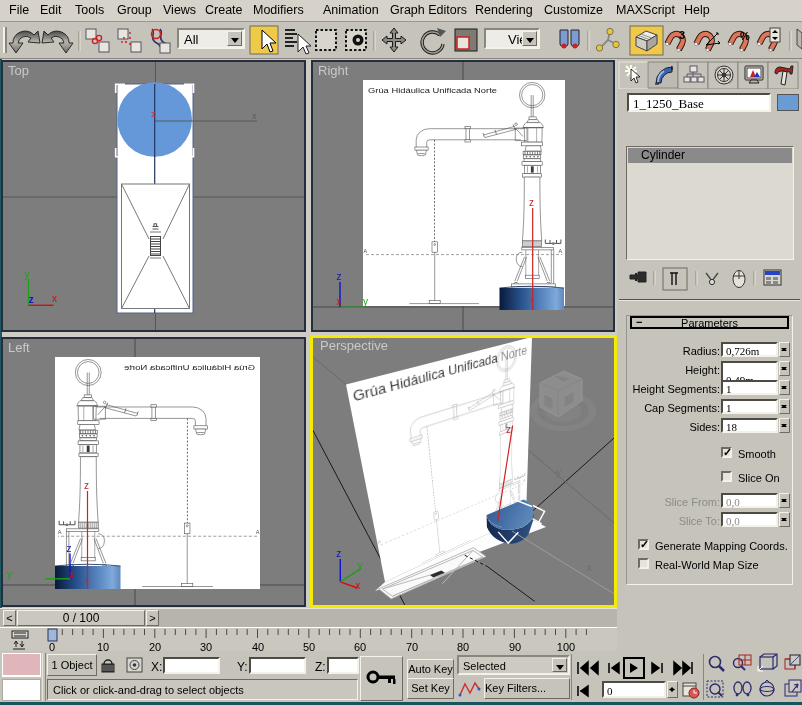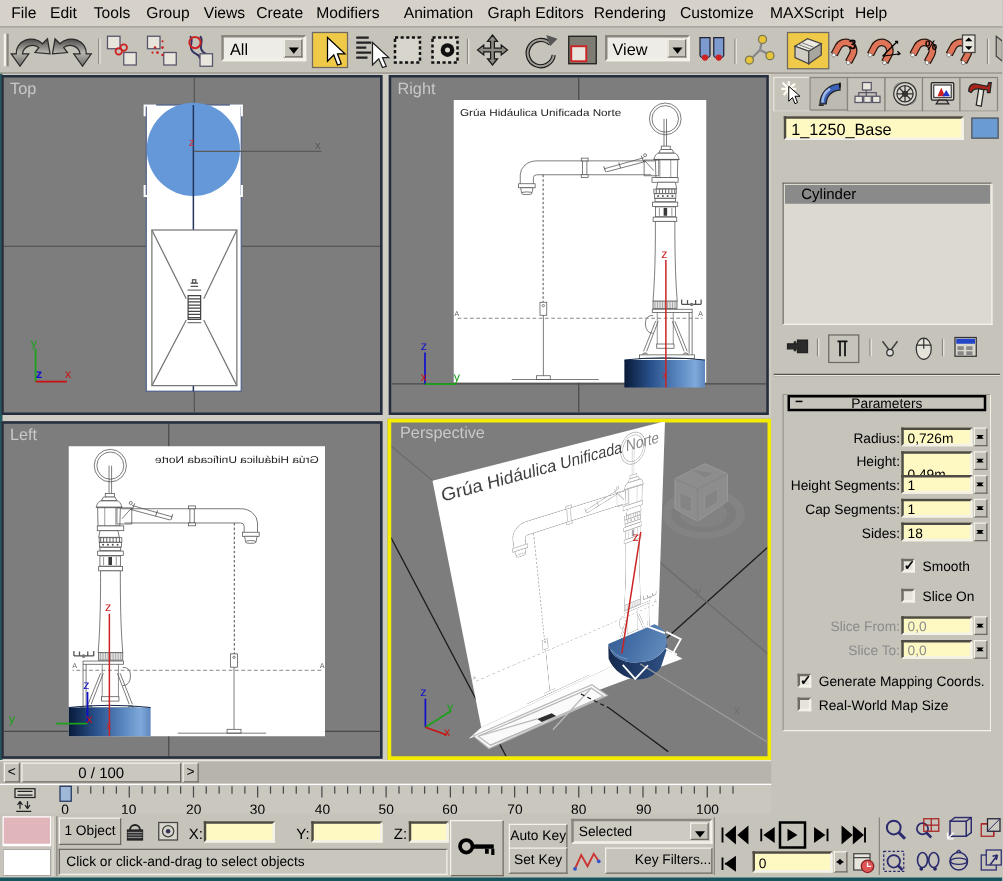--- a/index.html
+++ b/index.html
@@ -18,21 +18,21 @@
 .dd .arr{position:absolute;right:1px;top:1px;bottom:1px;width:15px;background:#C6C3BB;
   border:1px solid;border-color:#F4F1E9 #6E6A62 #6E6A62 #F4F1E9;}
 .dd .arr:after{content:"";position:absolute;left:3px;top:6px;border:4px solid transparent;border-top:5px solid #000;}
 
 #vparea{left:0;top:59px;width:617px;height:549px;background:#CFCCC4;}
 .vp{position:absolute;background:#7D7D7D;border:2px solid #252E3E;overflow:hidden;}
 .vplabel{position:absolute;font-size:13px;color:#C9C9C9;z-index:30;}
 #vpPersp{border:3px solid #F4EC00;}
 
 #cmdpanel{left:617px;top:59px;width:185px;height:646px;background:#C6C3BB;font-size:12px;}
-.fld{position:absolute;background:#fef9c3;border:2px solid;border-color:#4E4A44 #F4F1E9 #F4F1E9 #4E4A44;}
+.fld{position:absolute;background:#ffffff;border:2px solid;border-color:#4E4A44 #F4F1E9 #F4F1E9 #4E4A44;font-family:Liberation Serif, serif;}
 .spin{position:absolute;width:11px;background:#C6C3BB;border:1px solid;border-color:#F4F1E9 #6E6A62 #6E6A62 #F4F1E9;}
 .spin:before{content:"";position:absolute;left:1px;top:2px;border:3px solid transparent;border-bottom:3.5px solid #000;}
 .spin:after{content:"";position:absolute;left:1px;bottom:2px;border:3px solid transparent;border-top:3.5px solid #000;}
 .cb{position:absolute;width:11px;height:11px;background:#E6E3DB;border:2px solid;border-color:#706C64 #F4F1E9 #F4F1E9 #706C64;}
 .ck:after{content:"✓";position:absolute;left:0px;top:-3px;font-size:11px;font-weight:bold;color:#000;}
 .plabel{position:absolute;color:#000;font-size:11px;padding-top:1px;}
 .gray{color:#8B8B8B;}
 
 #timeslider{left:0;top:608px;width:617px;height:19px;background:#B7B4AC;border-top:1px solid #E8E5DD;}
 #ruler{left:0;top:627px;width:617px;height:24px;background:#CAC7BF;border-top:1px solid #FFF;}
@@ -132,21 +132,21 @@
   <path d="M22,8 A10.5 10.5 0 1 0 25,17" fill="none" stroke="#1a1a1a" stroke-width="3.4"></path>
   <path d="M22,8 A10.5 10.5 0 1 0 25,17" fill="none" stroke="#9E9B93" stroke-width="1.6"></path>
   <path d="M19,1 L22,10 L28,4 Z" fill="#555"></path>
  </g>
 
  <g transform="translate(455,6)">
   <rect x="0" y="0" width="22" height="22" fill="#7E7B73" stroke="#1a1a1a"></rect>
   <rect x="2" y="8" width="12" height="12" fill="#E8E5DD" stroke="#C22" stroke-width="1.5"></rect>
  </g>
 </svg>
-<div class="dd" style="left:484px;top:5px;width:68px;height:21px;padding:2px 4px;font-size:13px">View<span class="arr"></span></div>
+<div class="dd" style="left:484px;top:5px;width:56px;height:21px;padding:2px 22px;font-size:13px">View<span class="arr"></span></div>
 <svg class="abs" style="left:556px;top:0" width="246" height="35" viewBox="556 0 246 35">
 
  <g transform="translate(559,5)">
   <path d="M1,2 l8,0 l0,14 a4,2.5 0 0 1 -8,0 Z" fill="#7E9BD0" stroke="#223"></path>
   <path d="M12,2 l8,0 l0,14 a4,2.5 0 0 1 -8,0 Z" fill="#7E9BD0" stroke="#223"></path>
   <circle cx="5" cy="18" r="2.5" fill="#C22"></circle>
           <circle cx="16" cy="18" r="2.5" fill="#C22"></circle>
  </g>
  <line x1="588" y1="8" x2="588" y2="28" stroke="#8A867E"></line>
         <line x1="589" y1="8" x2="589" y2="28" stroke="#E8E5DD"></line>
@@ -714,21 +714,21 @@
  <div class="sunk" style="left:47px;top:28px;width:311px;height:21px;font-size:11px;color:#000;padding:4px 0 0 5px;background:#C9C6BE;white-space:nowrap">Click or click-and-drag to select objects</div>
 
  <div class="rbtn" style="left:407px;top:8px;width:47px;height:21px;text-align:center;line-height:19px">Auto Key</div>
  <div class="rbtn" style="left:407px;top:27px;width:47px;height:21px;text-align:center;line-height:19px">Set Key</div>
  <div class="dd" style="left:457px;top:4px;width:113px;height:20px;padding:3px 4px;background:#CDCAC2;font-size:11px">Selected<span class="arr"></span></div>
  <svg class="abs" style="left:458px;top:29px" width="23" height="19" viewBox="0 0 23 19">
   <path d="M2,15 L7,4 L12,13 L17,3 L21,9" fill="none" stroke="#C33" stroke-width="1.5"></path>
   <circle cx="2" cy="15" r="1.5" fill="#35C"></circle>
         <circle cx="21" cy="9" r="1.5" fill="#35C"></circle>
  </svg>
- <div class="rbtn" style="left:484px;top:27px;width:86px;height:21px;text-align:right;line-height:19px">Key Filters...</div>
+ <div class="rbtn" style="left:484px;top:27px;width:86px;height:21px;text-align:left;line-height:19px">Key Filters...</div>
 
  <svg class="abs" style="left:574px;top:3px" width="128" height="46" viewBox="0 0 128 46">
   <g fill="#000">
    <path d="M4,8 l0,12 M14,8 l0,12 l-7,-6 Z M24,8 l0,12 l-7,-6 Z" stroke="#000" stroke-width="1.5"></path>
    <path d="M33,9 l0,10 M43,9 l0,10 l-7,-5 Z" stroke="#000" stroke-width="1.5" transform="translate(2,0)"></path>
    <rect x="50" y="4" width="20" height="20" fill="none" stroke="#000" stroke-width="2"></rect>
    <path d="M56,9 l8,5 l-8,5 Z"></path>
    <path d="M78,9 l0,10 l7,-5 Z M88,9 l0,10" stroke="#000" stroke-width="1.5"></path>
    <path d="M100,8 l7,6 l-7,6 Z M109,8 l7,6 l-7,6 Z M118,8 l0,12" stroke="#000" stroke-width="1.5"></path>
    <path d="M2,32 l0,10 M12,32 l0,10 l-7,-5 Z M4,37 l8,0" stroke="#000" stroke-width="1.5" transform="translate(2,0)"></path>

